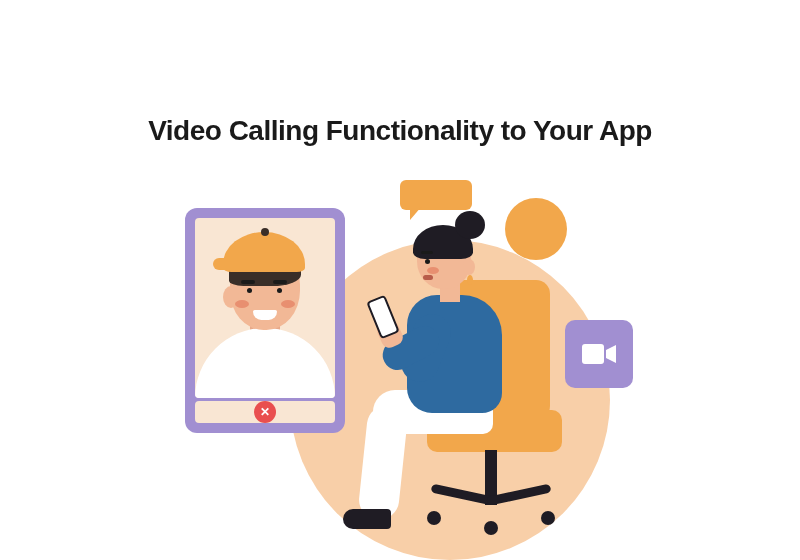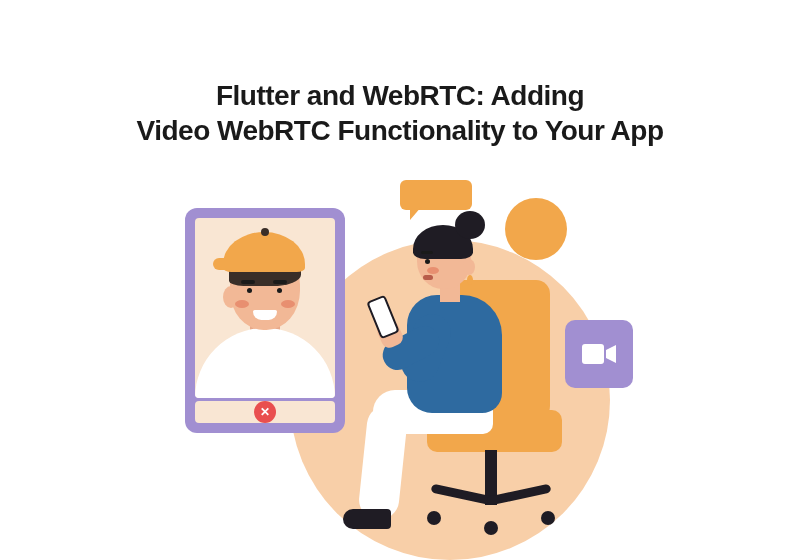--- a/index.html
+++ b/index.html
@@ -157,22 +157,22 @@
     .w-bun   { position: absolute; left: 100px; top: -14px; width: 30px; height: 28px; background: #1f1c24; border-radius: 50%; }
     .w-blush { position: absolute; left: 72px; top: 42px; width: 12px; height: 7px; background: #e88f70; border-radius: 50%; }
     .w-eye   { position: absolute; left: 70px; top: 34px; width: 5px; height: 5px; background: #1a1a1a; border-radius: 50%; }
     .w-brow  { position: absolute; left: 66px; top: 26px; width: 12px; height: 3px; background: #1a1a1a; border-radius: 2px; }
     .w-mouth { position: absolute; left: 68px; top: 50px; width: 10px; height: 5px; background: #b85c4a; border-radius: 3px; }
   </style>
 </head>
 <body>
 
 <h1 class="title">
-  <span>Flutter and WebRTC: Adding</span><br>
-  <span>Video WebRTC Functionality to Your App</span>
+  <br>
+  <span>Video Calling Functionality to Your App</span>
 </h1>
 
 <div class="stage">
 
   <div class="blob-bg"></div>
   <div class="circle-small"></div>
 
   <div class="chat-bubble">
     <div class="rect"></div>
     <div class="tail"></div>

